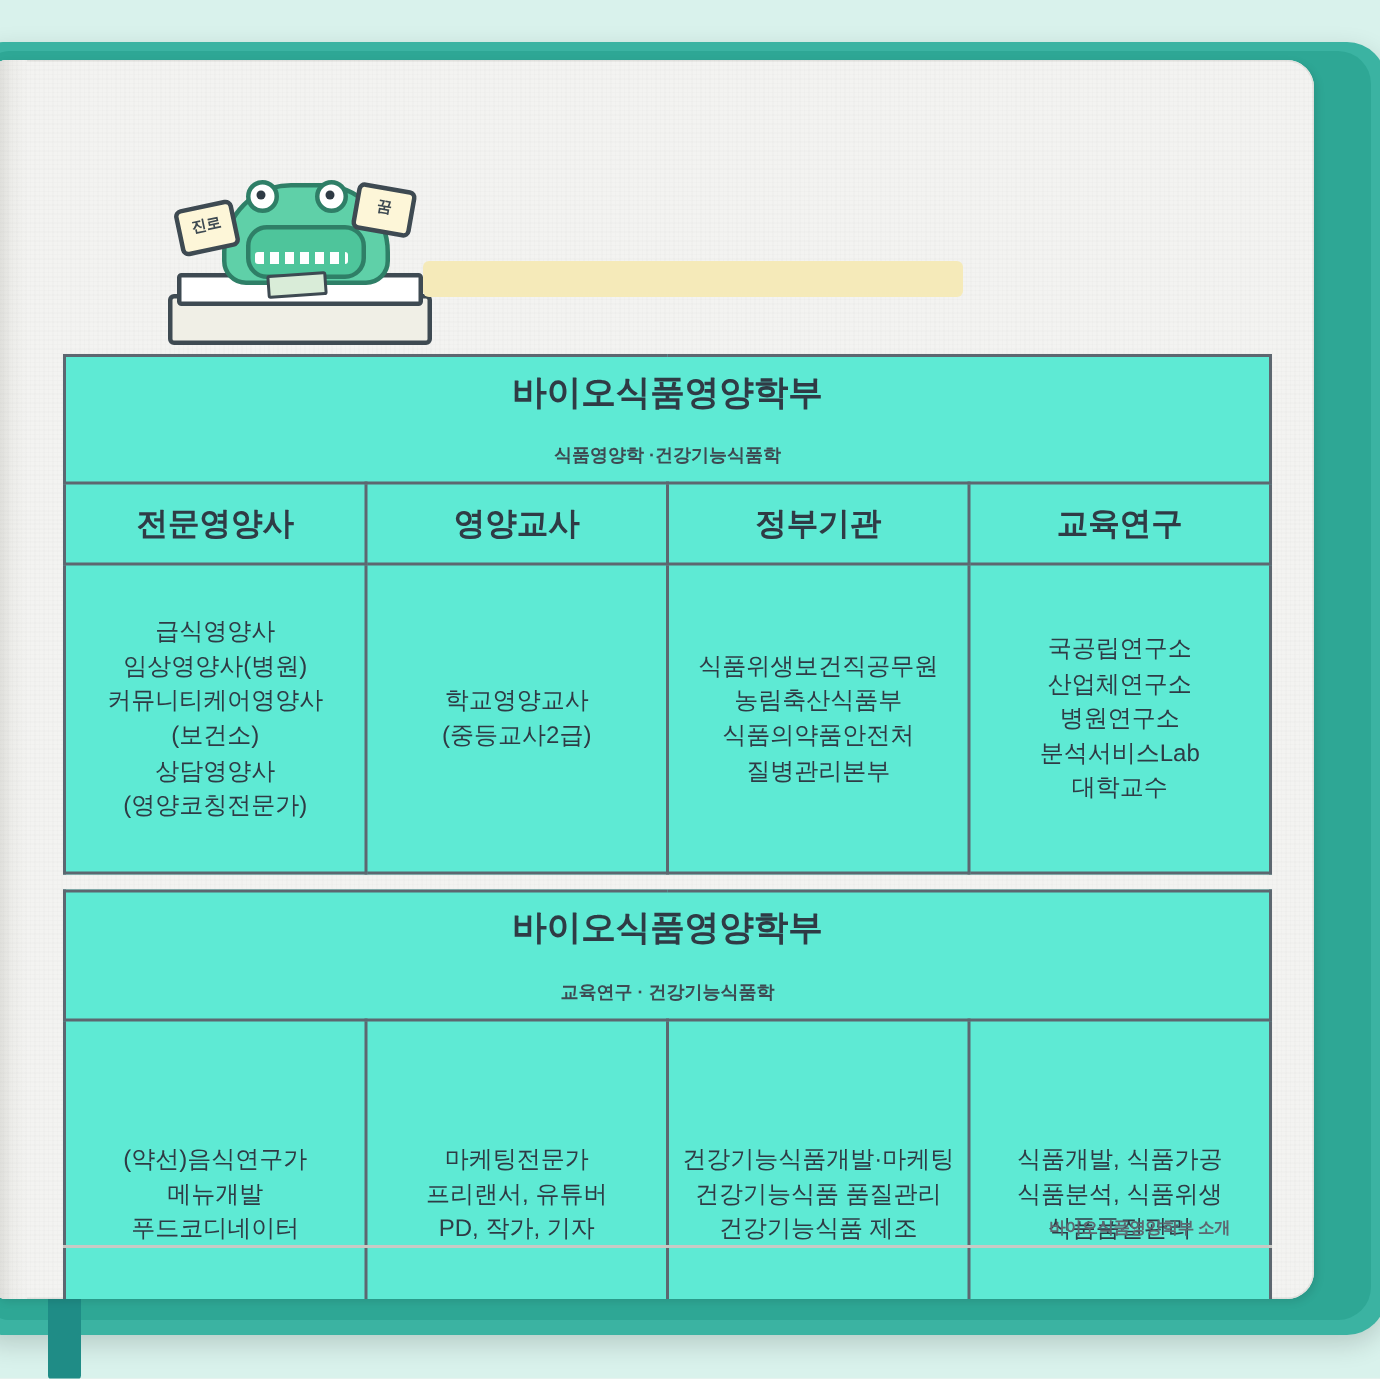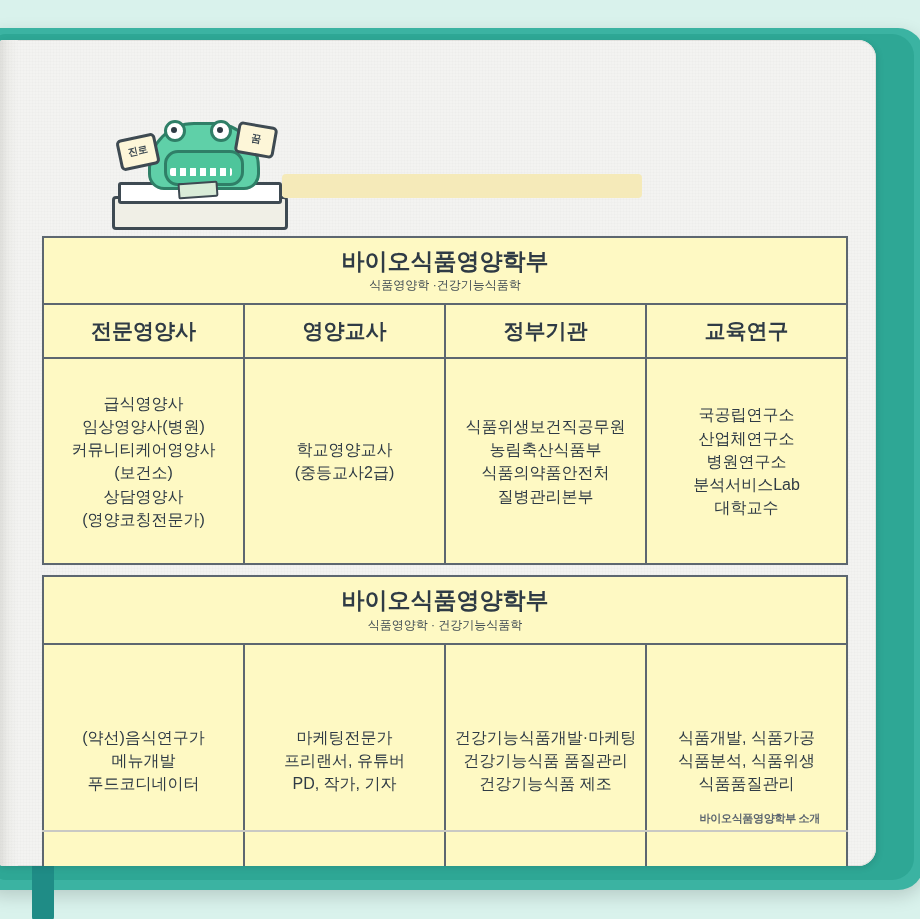--- a/index.html
+++ b/index.html
@@ -111,34 +111,34 @@
     font-size:10px;color:#3e4a52;text-align:center;line-height:24px;font-weight:bold;
   }
   .sign.l{left:6px;bottom:66px;transform:rotate(-12deg);}
   .sign.r{left:124px;bottom:78px;transform:rotate(10deg);}
 
   
   .tables{
     position:absolute;left:46px;top:196px;width:806px;
   }
   table{
-    width:100%;border-collapse:collapse;background:#fef9c3;
+    width:100%;border-collapse:collapse;background:#5eead4;
     table-layout:fixed;
   }
   table + table{margin-top:10px;}
   td,th{
     border:2px solid #5d6770;
     text-align:center;color:#2f3b45;
     padding:0;
   }
   .dept-cell{
     padding:10px 4px 9px;
   }
   .dept-name{font-size:23px;font-weight:bold;line-height:1.15;}
-  .dept-sub{font-size:12px;font-weight:normal;margin-top:3px;color:#3e4a52;}
+  .dept-sub{font-size:12px;font-weight:bold;margin-top:21px;color:#3e4a52;}
   .col-head{
     font-size:21px;font-weight:bold;padding:12px 2px;
     white-space:nowrap;
   }
   .col-head.tight{font-size:19px;letter-spacing:-1px;}
   .body-cell{
     font-size:16px;line-height:1.45;padding:16px 4px;vertical-align:middle;
     height:172px;
   }
   .t2 .body-cell{height:200px;}
@@ -202,21 +202,21 @@
             <td class="body-cell">국공립연구소<br>산업체연구소<br>병원연구소<br>분석서비스Lab<br>대학교수</td>
           </tr>
         </tbody>
       </table>
 
       <table class="t2">
         <tbody>
           <tr>
             <td class="dept-cell" colspan="4">
               <div class="dept-name">바이오식품영양학부</div>
-              <div class="dept-sub">식품영양학 · 건강기능식품학</div>
+              <div class="dept-sub">교육연구 · 건강기능식품학</div>
             </td>
           </tr>
           <tr>
             <td class="body-cell">(약선)음식연구가<br>메뉴개발<br>푸드코디네이터</td>
             <td class="body-cell">마케팅전문가<br>프리랜서, 유튜버<br>PD, 작가, 기자</td>
             <td class="body-cell">건강기능식품개발·마케팅<br>건강기능식품 품질관리<br>건강기능식품 제조</td>
             <td class="body-cell">식품개발, 식품가공<br>식품분석, 식품위생<br>식품품질관리</td>
           </tr>
         </tbody>
       </table>

